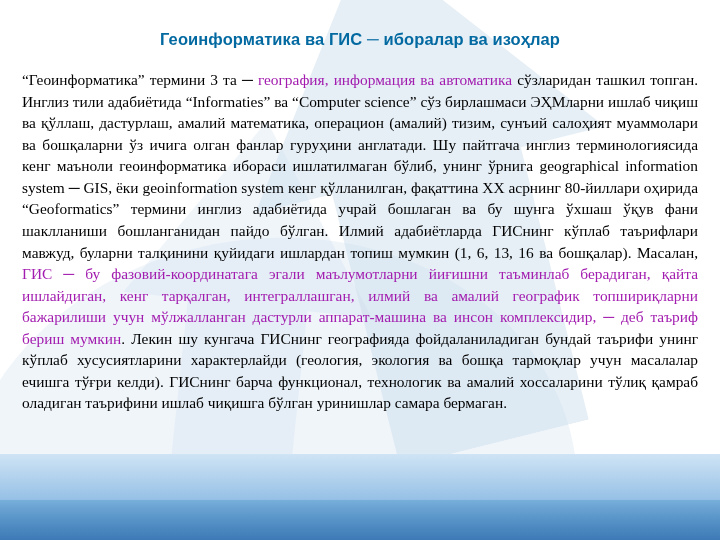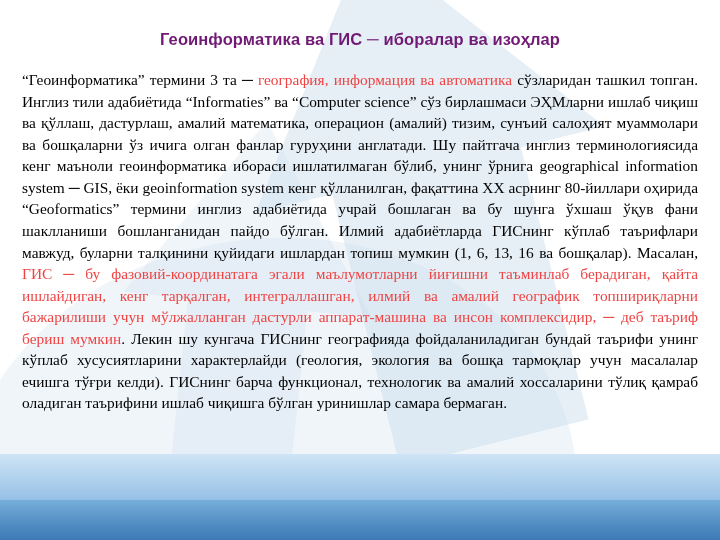--- a/index.html
+++ b/index.html
@@ -71,37 +71,37 @@
     border-radius: 50% 50% 0 0 / 100% 100% 0 0;
     background: rgba(200, 220, 238, 0.28);
     transform: rotate(-8deg);
   }
   .content {
     position: relative;
     z-index: 2;
   }
   .title {
     text-align: center;
-    color: #701a75;
+    color: #0369a1;
     font-family: "Liberation Sans", sans-serif;
     font-size: 16.5px;
     font-weight: bold;
     padding-top: 30px;
     letter-spacing: 0.1px;
   }
   .body-text {
     margin: 20px 22px 0 22px;
     font-size: 15.4px;
     line-height: 1.40;
     color: #000000;
     text-align: justify;
     text-justify: inter-word;
   }
   .hl {
-    color: #ef4444;
+    color: #a21caf;
   }
 </style>
 </head>
 <body>
 
 <div class="slide">
 
   <div class="bg-layer">
     <div class="swoosh"></div>
     <div class="arrow-big"></div>

